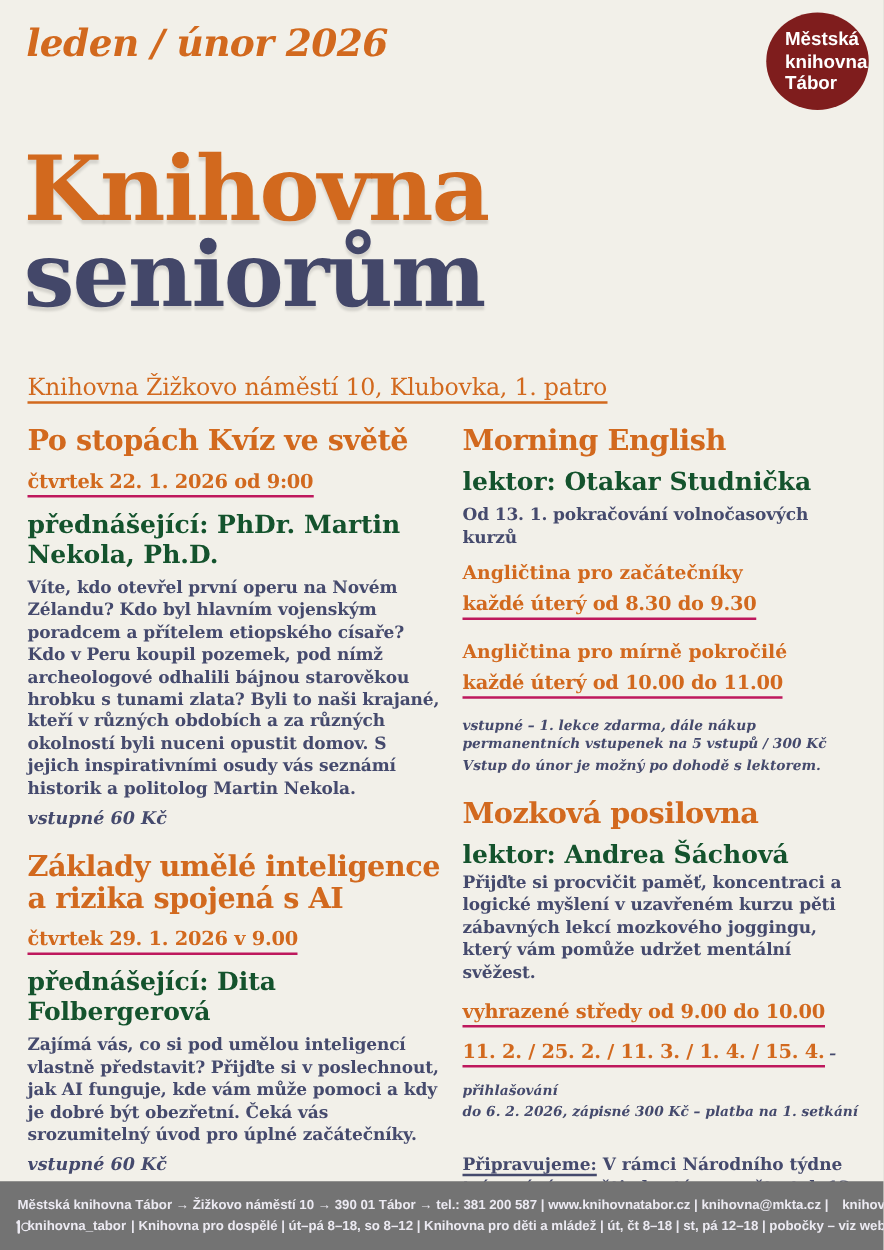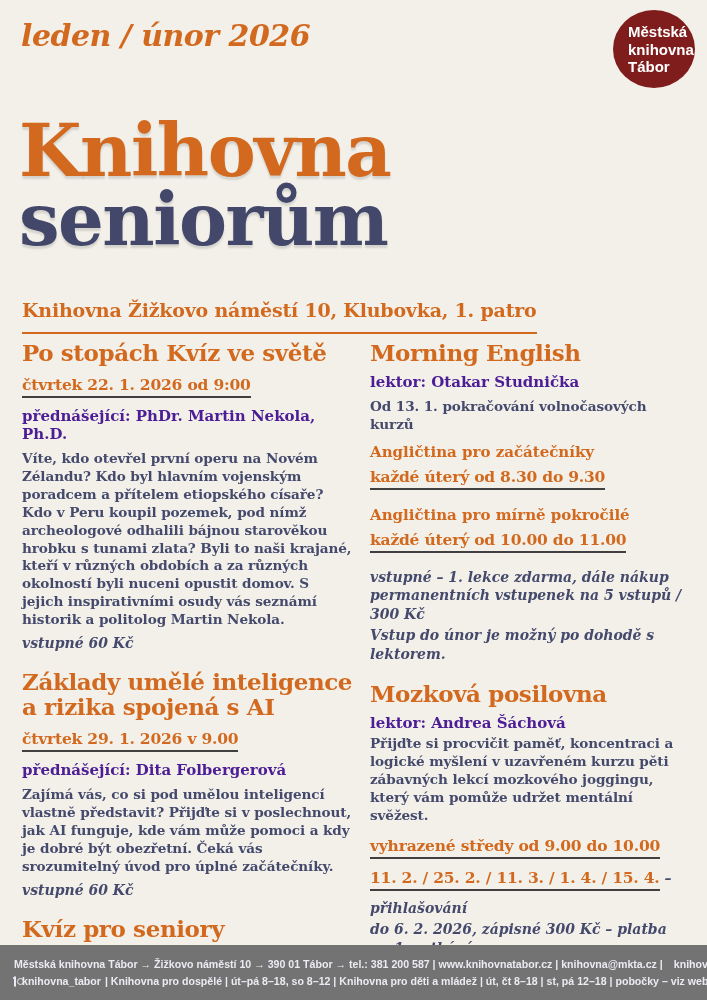--- a/index.html
+++ b/index.html
@@ -32,60 +32,60 @@
   .big-title {
     position: absolute; top: 116px; left: 19px;
     font-size: 72px; font-weight: bold; line-height: 0.96;
     letter-spacing: -1.5px;
     text-shadow: 0 3px 2px rgba(0,0,0,0.12);
   }
   .big-title .t1 { color: #d2691e; display: block; }
   .big-title .t2 { color: #434769; display: block; }
   .venue {
     position: absolute; top: 299px; left: 22px;
-    font-size: 19px; font-weight: bold; color: #d2691e;
-    border-bottom: 2px solid #d2691e; padding-bottom: 11px;
+    font-size: 19px; font-weight: normal; color: #d2691e;
+    border-bottom: 2px solid #d2691e; padding-bottom: 0;
     letter-spacing: -0.2px;
   }
   
   .columns {
     position: absolute; top: 341px; left: 22px;
     width: 665px;
     display: flex; gap: 17px;
   }
   .col-left  { width: 331px; }
   .col-right { width: 317px; }
   .section { margin-bottom: 19px; }
   .event-title {
     color: #d2691e; font-size: 23px; font-weight: bold;
     line-height: 1.08; letter-spacing: -0.4px; margin-bottom: 7px;
   }
   .date-line {
     display: inline-block;
     color: #d2691e; font-weight: bold; font-size: 15.5px;
-    border-bottom: 2px solid #404040; padding-bottom: 2px;
+    border-bottom: 2px solid #be185d; padding-bottom: 2px;
     margin: 2px 0 7px 0; letter-spacing: -0.2px;
   }
   .lecturer {
-    color: #4c1d95; font-weight: bold; font-size: 15px;
+    color: #14532d; font-weight: bold; font-size: 20px;
     margin: 2px 0 7px 0;
   }
   .desc {
     color: #454a6d; font-weight: bold; font-size: 13.6px;
     line-height: 1.32; margin: 2px 0 6px 0; letter-spacing: -0.1px;
   }
   .price {
     color: #454a6d; font-weight: bold; font-style: italic;
     font-size: 14px; margin-top: 4px;
   }
   .navy-bold { color: #454a6d; font-weight: bold; }
   .navy-italic { color: #454a6d; font-weight: bold; font-style: italic; }
   .u-navy { text-decoration: underline; text-decoration-thickness: 2px; text-underline-offset: 3px; }
   .course-name { color: #d2691e; font-weight: bold; font-size: 15px; margin: 9px 0 4px 0; }
-  .mini { font-size: 14px; line-height: 1.32; margin: 3px 0; }
+  .mini { font-size: 11px; line-height: 1.32; margin: 3px 0; }
   .ann p { font-size: 13.6px; line-height: 1.32; margin: 0 0 9px 0; }
   
   .footer {
     position: absolute; left: 0; bottom: 0;
     width: 707px; height: 55px;
     background: #737373; color: #eceaf2;
     font-family: "Liberation Sans", "DejaVu Sans", sans-serif;
     font-weight: bold; font-size: 10.6px;
     display: flex; flex-direction: column; justify-content: center;
     padding: 0 14px; gap: 5px;

